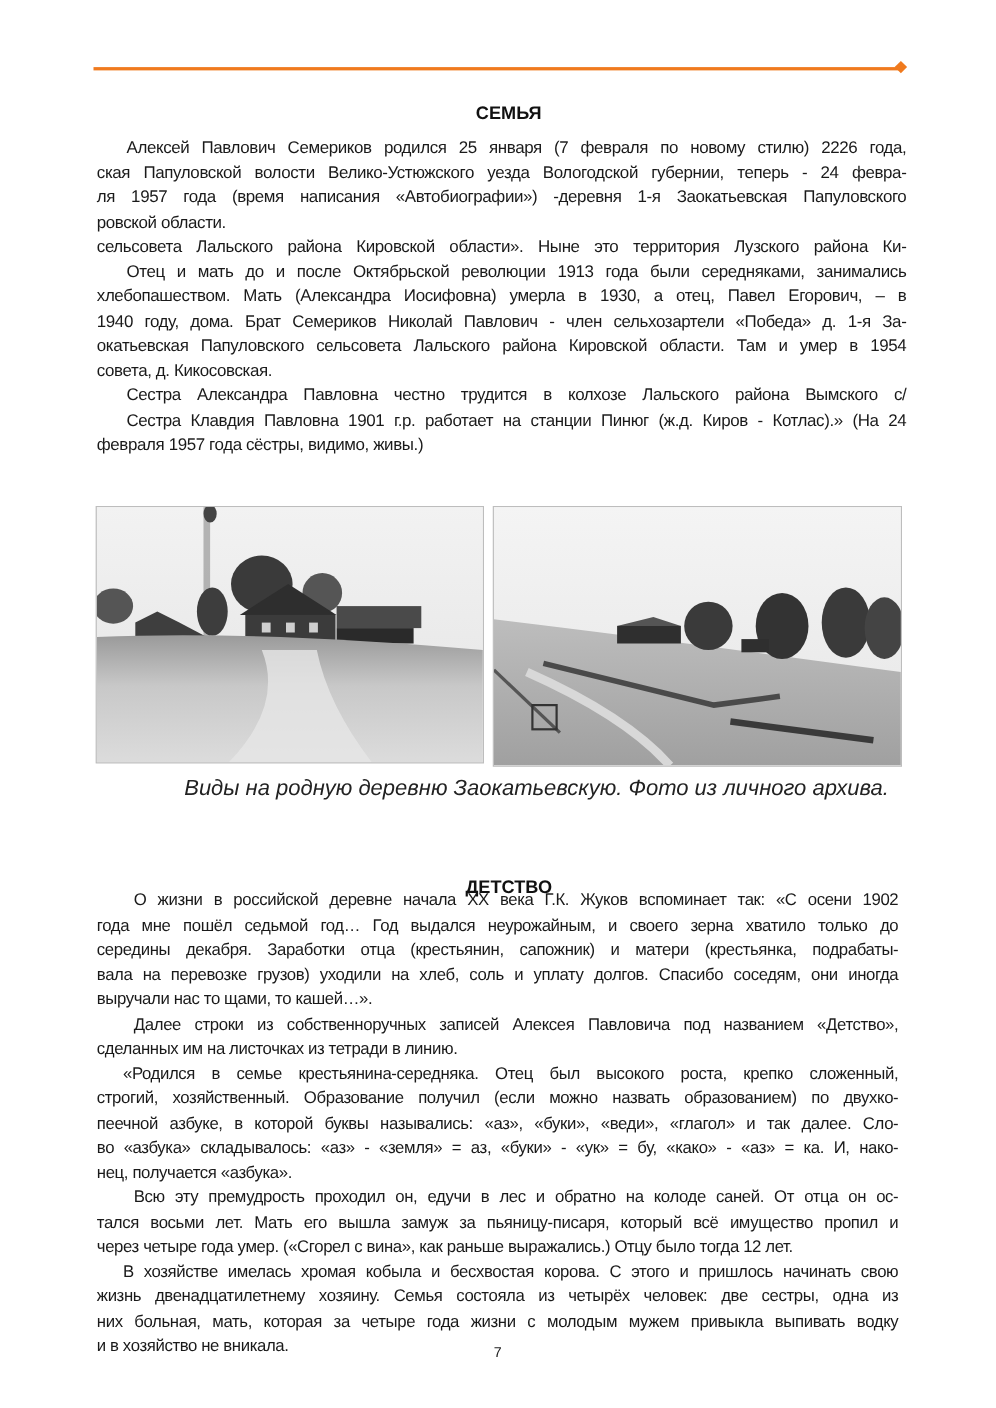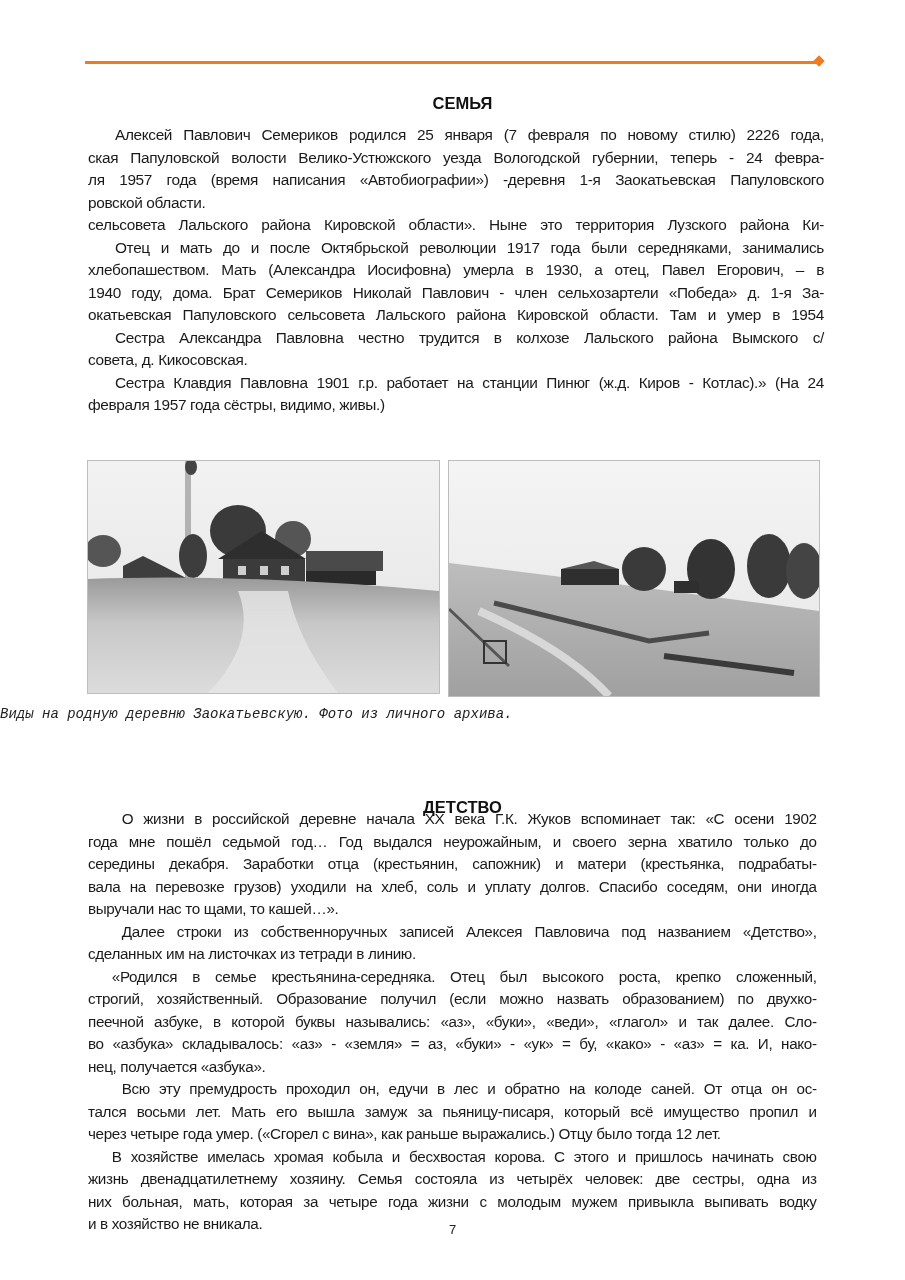--- a/index.html
+++ b/index.html
@@ -17,45 +17,45 @@
     .line.last { text-align-last: left; }
     .ind { padding-left: 27px; }
     .ind2 { padding-left: 34px; }
     .ind3 { padding-left: 24px; }
     .block1 { top: 124px; }
     .block2 { top: 808px; transform: scaleX(0.99); }
     .photo { position: absolute; border: 1px solid #bdbdbd; background: #e9e9e9; overflow: hidden; }
     .photo1 { left: 87px; top: 460px; width: 351px; height: 232px; }
     .photo2 { left: 448px; top: 460px; width: 370px; height: 235px; }
     .photo svg { display: block; width: 100%; height: 100%; }
-    .caption { position: absolute; top: 706px; left: 0; width: 808px; text-align: left;
-      font-family: Liberation Mono, monospace; font-style: italic; font-size: 14px; color: #222; }
+    .caption { position: absolute; top: 706px; left: 0; width: 808px; text-align: right;
+      font-family: Liberation Sans, sans-serif; font-style: italic; font-size: 20px; color: #222; }
     .page-num { position: absolute; top: 1222px; left: 0; width: 905px; text-align: center;
       font-size: 13px; color: #222; font-family: "Liberation Sans", sans-serif; }
   </style>
 </head>
 <body>
 
 <div class="rule"></div>
 <div class="rule-end"></div>
 
 <h2 class="h-family">СЕМЬЯ</h2>
 
 <div class="text block1">
   <span class="line ind">Алексей Павлович Семериков родился 25 января (7 февраля по новому стилю) 2226 года,</span>
   <span class="line">ская Папуловской волости Велико-Устюжского уезда Вологодской губернии, теперь - 24 февра-</span>
   <span class="line">ля 1957 года  (время написания «Автобиографии»)  -деревня 1-я Заокатьевская Папуловского</span>
   <span class="line last">ровской области.</span>
   <span class="line">сельсовета Лальского района Кировской области». Ныне это территория Лузского района Ки-</span>
-  <span class="line ind">Отец и мать до и после Октябрьской революции 1917 года были середняками, занимались</span>
+  <span class="line ind">Отец и мать до и после Октябрьской революции 1913 года были середняками, занимались</span>
   <span class="line">хлебопашеством. Мать (Александра Иосифовна) умерла в 1930,  а отец, Павел Егорович, – в</span>
   <span class="line">1940 году, дома. Брат Семериков Николай Павлович - член сельхозартели «Победа» д. 1-я За-</span>
   <span class="line">окатьевская Папуловского сельсовета Лальского района Кировской области. Там и умер в 1954</span>
+  <span class="line last">совета, д. Кикосовская.</span>
   <span class="line ind">Сестра Александра Павловна честно трудится в колхозе Лальского района Вымского с/</span>
-  <span class="line last">совета, д. Кикосовская.</span>
   <span class="line ind">Сестра Клавдия Павловна 1901 г.р. работает на станции Пинюг (ж.д. Киров - Котлас).» (На 24</span>
   <span class="line last">февраля 1957 года сёстры, видимо, живы.)</span>
 </div>
 
 <div class="photo photo1">
   <svg viewBox="0 0 351 232" preserveAspectRatio="none">
     <defs>
       <linearGradient id="sky1" x1="0" y1="0" x2="0" y2="1">
         <stop offset="0" stop-color="#f2f2f2"></stop>
           <stop offset="1" stop-color="#e4e4e4"></stop>

